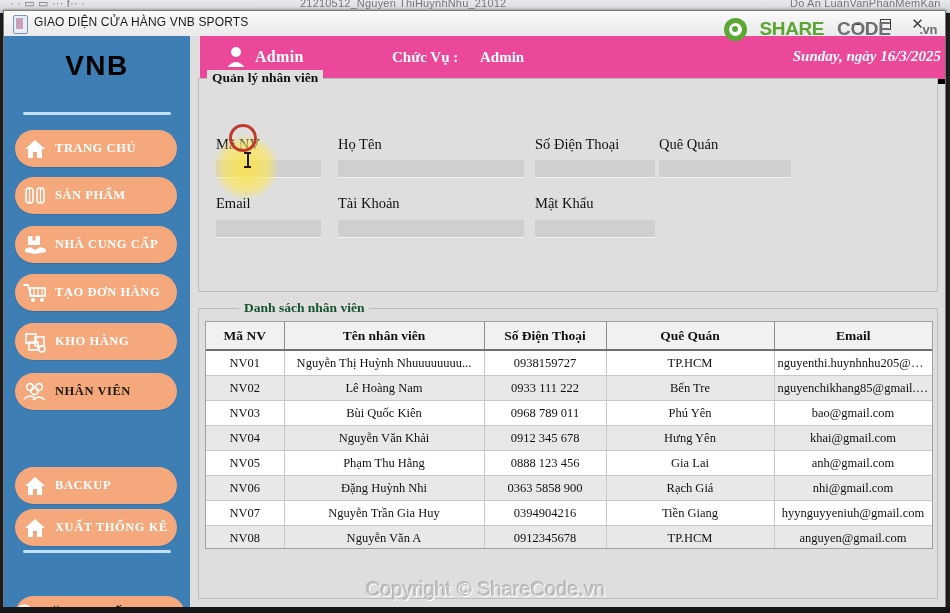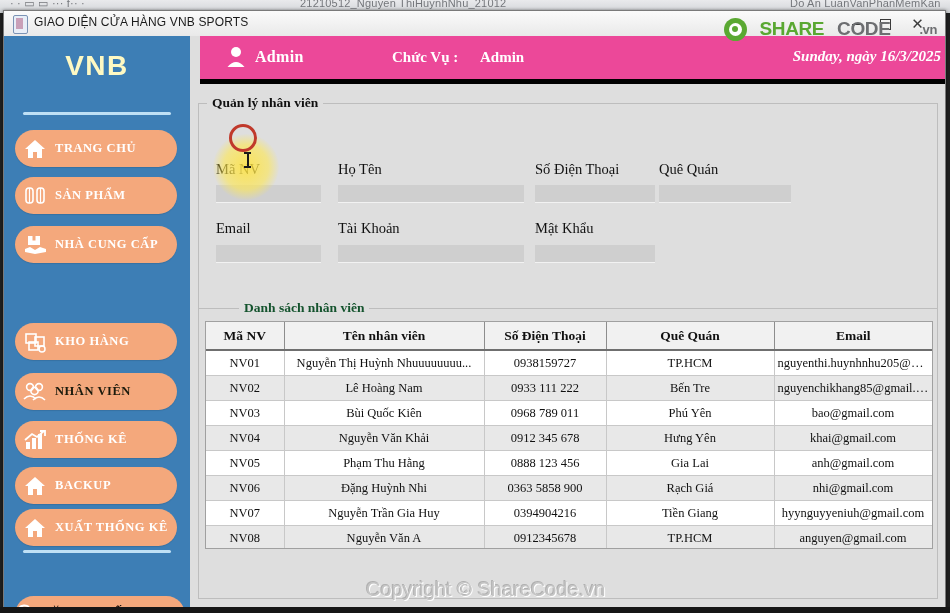--- a/index.html
+++ b/index.html
@@ -96,21 +96,21 @@
 
   
   #sidebar{
     position:absolute;left:0;top:0;width:186px;height:574px;
     background:#3d7eb5;
     border-right:1px solid #9d9d9d;
   }
   #brand{
     position:absolute;left:0;top:14px;width:186px;text-align:center;
     font-family:"Liberation Sans", sans-serif;
-    font-weight:bold;font-size:28px;color:#fef9c3;letter-spacing:1.5px;
+    font-weight:bold;font-size:28px;color:#000000;letter-spacing:1.5px;
   }
   #brand-rule{
     position:absolute;left:19px;top:76px;width:148px;height:3px;
     background:#bfe0f5;border-radius:2px;
   }
   .nav-btn{
     position:absolute;left:11px;width:162px;height:37px;
     background:#f4a87c;border-radius:19px;
     display:flex;align-items:center;
     box-shadow:0 1px 1px rgba(0,0,0,.10);
@@ -166,21 +166,21 @@
     font-size:15px;color:#fff;
   }
   #topbar .datestr{
     position:absolute;right:14px;top:12px;
     font-family:"Liberation Serif", serif;font-weight:bold;font-style:italic;
     font-size:15px;color:#fff;white-space:nowrap;
   }
 
   
   #gb-form{
-    position:absolute;left:8px;top:67px;width:738px;height:212px;
+    position:absolute;left:8px;top:42px;width:738px;height:212px;
     border:1px solid #bdbdbd;background:#dedede;
   }
   #gb-form .gb-title{
     position:absolute;left:8px;top:-9px;background:#dedede;padding:0 5px;
     font-family:"Liberation Serif", serif;font-weight:bold;font-size:13.5px;
     color:#101010;
   }
   .fld-lbl{
     position:absolute;
     font-family:"Liberation Serif", serif;font-size:14.5px;color:#111;
@@ -339,20 +339,34 @@
         <span class="nav-ico">
           <svg width="25" height="22" viewBox="0 0 25 22">
             <rect x="5" y="2" width="12" height="9" fill="#fff"></rect>
             <rect x="9.5" y="2" width="3" height="4.5" fill="#f4a87c"></rect>
             <path d="M2 15 L7 13 L12 16 L17 13 L23 15 L23 18 L12 20 L2 18 Z" fill="#fff"></path>
           </svg>
         </span>
         <span class="nav-lbl">NHÀ CUNG CẤP</span>
       </div>
 
+      <div class="nav-btn" id="nav3">
+        <span class="nav-ico">
+          <svg width="25" height="22" viewBox="0 0 25 22">
+            <path d="M1 3 H5 L8 14 H20" fill="none" stroke="#fff" stroke-width="1.8" stroke-linecap="round"></path>
+            <rect x="7" y="6" width="15" height="8" fill="none" stroke="#fff" stroke-width="1.6"></rect>
+            <line x1="11" y1="6" x2="11" y2="14" stroke="#fff" stroke-width="1.2"></line>
+            <line x1="15" y1="6" x2="15" y2="14" stroke="#fff" stroke-width="1.2"></line>
+            <line x1="19" y1="6" x2="19" y2="14" stroke="#fff" stroke-width="1.2"></line>
+            <circle cx="10" cy="18" r="2" fill="#fff"></circle>
+              <circle cx="19" cy="18" r="2" fill="#fff"></circle>
+          </svg>
+        </span>
+        <span class="nav-lbl">TẠO ĐƠN HÀNG</span>
+      </div>
 
       <div class="nav-btn" id="nav4">
         <span class="nav-ico">
           <svg width="25" height="22" viewBox="0 0 25 22">
             <rect x="3" y="3" width="10" height="9" fill="none" stroke="#fff" stroke-width="1.6"></rect>
             <rect x="12" y="6" width="9" height="9" fill="none" stroke="#fff" stroke-width="1.6"></rect>
             <rect x="6" y="11" width="9" height="8" fill="none" stroke="#fff" stroke-width="1.6"></rect>
             <circle cx="19" cy="18" r="3" fill="none" stroke="#fff" stroke-width="1.5"></circle>
           </svg>
         </span>
@@ -365,32 +379,20 @@
             <circle cx="8" cy="6" r="3.4" fill="none" stroke="#fff" stroke-width="1.6"></circle>
             <circle cx="17" cy="6" r="3.4" fill="none" stroke="#fff" stroke-width="1.6"></circle>
             <circle cx="12.5" cy="10" r="3.6" fill="none" stroke="#fff" stroke-width="1.6"></circle>
             <path d="M2 18 q6 -6 12 0" fill="none" stroke="#fff" stroke-width="1.6"></path>
             <path d="M11 19 q6 -6 12 0" fill="none" stroke="#fff" stroke-width="1.6"></path>
           </svg>
         </span>
         <span class="nav-lbl">NHÂN VIÊN</span>
       </div>
 
-      <div class="nav-btn" id="nav6">
-        <span class="nav-ico">
-          <svg width="25" height="22" viewBox="0 0 25 22">
-            <rect x="3" y="13" width="4" height="7" fill="#fff"></rect>
-            <rect x="9" y="9" width="4" height="11" fill="#fff"></rect>
-            <rect x="15" y="5" width="4" height="15" fill="#fff"></rect>
-            <path d="M2 11 L9 5 L14 8 L21 2" fill="none" stroke="#fff" stroke-width="1.8"></path>
-            <path d="M17 2 H22 V7" fill="none" stroke="#fff" stroke-width="1.8"></path>
-          </svg>
-        </span>
-        <span class="nav-lbl">THỐNG KÊ</span>
-      </div>
 
       <div class="nav-btn" id="nav7">
         <span class="nav-ico">
           <svg width="24" height="22" viewBox="0 0 24 22">
               <path d="M12 2 L22 11 H19 V20 H14 V14 H10 V20 H5 V11 H2 Z" fill="#ffffff"></path>
             </svg>
         </span>
         <span class="nav-lbl">BACKUP</span>
       </div>
 

